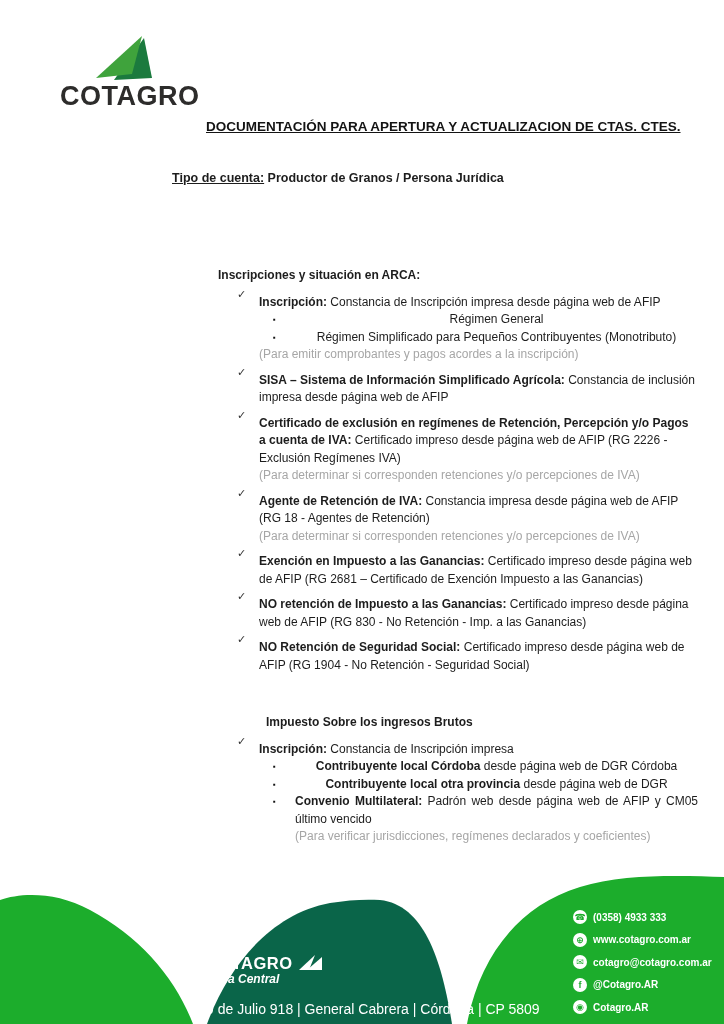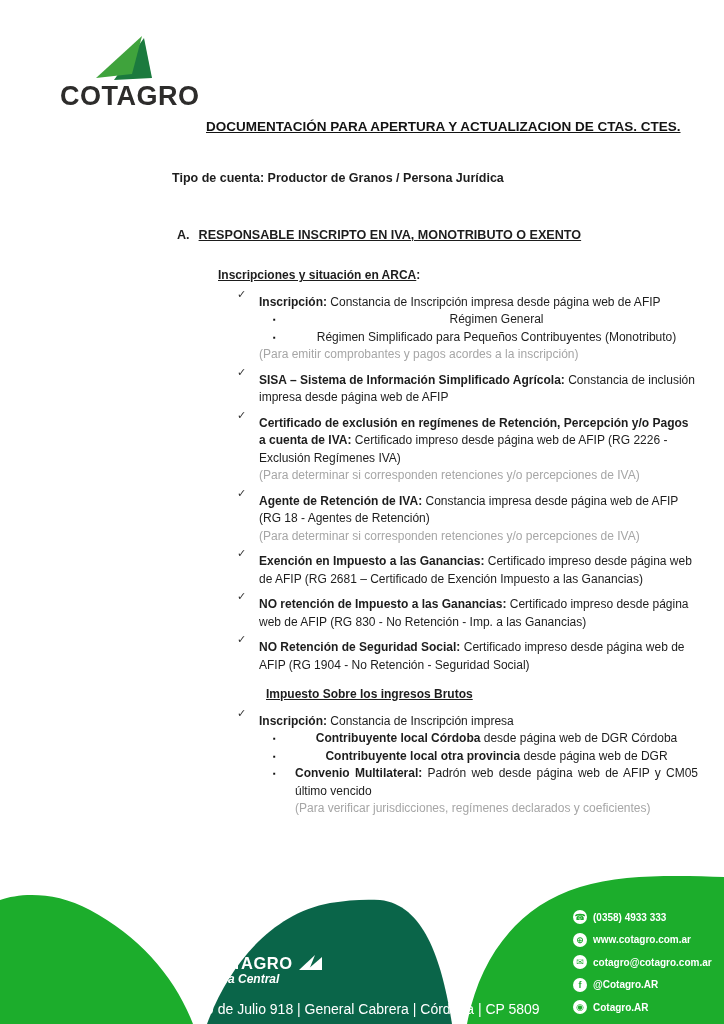--- a/index.html
+++ b/index.html
@@ -17,36 +17,36 @@
   .logo{position:absolute;left:60px;top:34px;width:150px;}
   .logo svg{display:block;margin-left:34px;}
   .logo-word{font-size:27px;font-weight:bold;color:#2d2c2b;letter-spacing:0.5px;line-height:28px;}
   
   .doc-title{
     position:absolute;left:206px;top:119px;
     font-size:13.5px;font-weight:bold;text-decoration:underline;
     white-space:nowrap;color:#141414;
   }
   .tipo{position:absolute;left:172px;top:171px;font-size:12.5px;font-weight:bold;white-space:nowrap;}
-  .tipo .u{}
+  .tipo .u{text-decoration:underline;}
   .section-a{position:absolute;left:177px;top:228px;font-size:12.6px;font-weight:bold;white-space:nowrap;}
   .section-a .u{text-decoration:underline;margin-left:9px;}
   .content{position:absolute;left:218px;top:267px;width:480px;font-size:12px;line-height:17.5px;}
   .hgroup{font-weight:bold;margin-bottom:1px;}
-  .hgroup .u{text-decoration:underline;}
+  .hgroup .u{}
   .citem{display:flex;padding-left:19px;}
   .chk{width:22px;flex:none;font-size:11px;color:#333;}
   .ctext{flex:1;margin-top:8px;}
   .subs{}
   .sitem{display:flex;padding-left:14px;}
   .sq{width:22px;flex:none;font-size:8px;color:#111;}
   .stext{flex:1;text-align:center;}
   .just{text-align:justify;}
   .note{color:#a6a6a6;}
-  .gap-iibb{margin-top:12px;padding-left:48px;}
+  .gap-iibb{margin-top:40px;padding-left:48px;}
   
   .footer-svg{position:absolute;left:0;bottom:0;}
   .fbrand{position:absolute;left:206px;top:954px;color:#ffffff;}
   .fbrand-row{display:flex;align-items:flex-start;gap:5px;}
   .fbrand-name{font-size:16.5px;font-weight:bold;letter-spacing:0.5px;line-height:18px;}
   .fbranch{font-style:italic;font-weight:bold;font-size:12px;line-height:12px;margin-top:1px;}
   .faddr{font-size:14px;font-weight:normal;line-height:12px;margin-top:18px;white-space:nowrap;}
   .contacts{position:absolute;left:573px;top:910px;}
   .crow{display:flex;align-items:center;margin-bottom:8.5px;}
   .cic{
@@ -68,23 +68,20 @@
     </svg>
     <div class="logo-word">COTAGRO</div>
   </div>
 
   <div class="doc-title">DOCUMENTACIÓN PARA APERTURA Y ACTUALIZACION DE CTAS. CTES.</div>
 
   <div class="tipo">
     <span class="u">Tipo de cuenta:</span><span> Productor de Granos / Persona Jurídica</span>
   </div>
 
-  <div class="section-a">
-    <span>A.</span><span class="u">RESPONSABLE INSCRIPTO EN IVA, MONOTRIBUTO O EXENTO</span>
-  </div>
 
   <div class="content">
 
     <div class="hgroup">
       <span class="u">Inscripciones y situación en ARCA</span><span>:</span>
     </div>
 
     <div class="citem">
       <span class="chk">✓</span>
       <div class="ctext">

